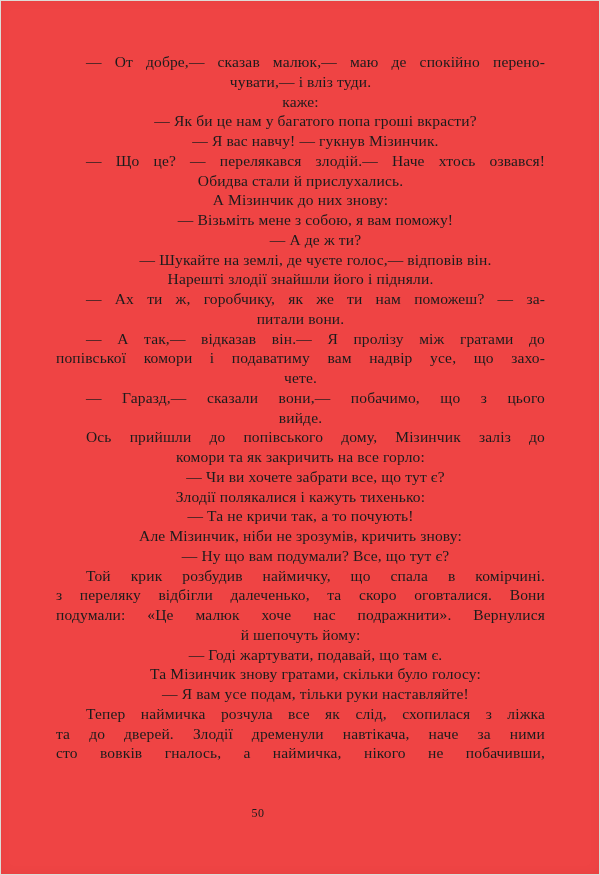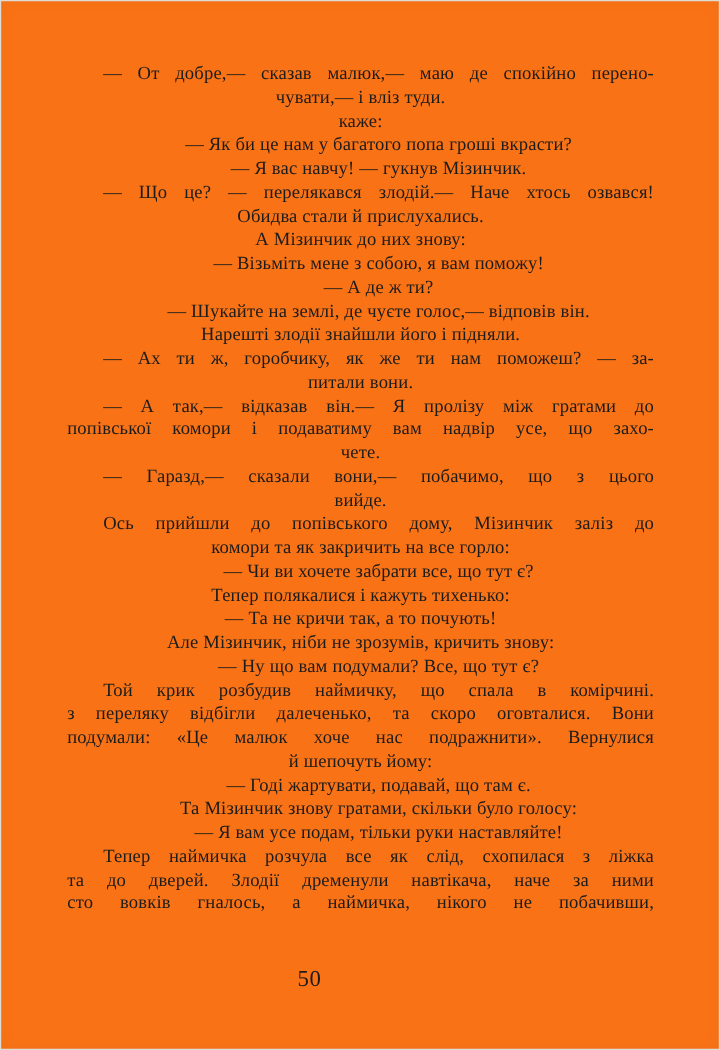--- a/index.html
+++ b/index.html
@@ -6,21 +6,21 @@
     margin: 0;
     padding: 0;
     background: #f2f2ef;
     font-family: "Liberation Serif", "DejaVu Serif", serif;
   }
   .scan-page {
     position: relative;
     width: 600px;
     height: 875px;
     margin: 0 auto;
-    background: #f97316;
+    background: #ef4444;
     box-sizing: border-box;
     box-shadow: inset 0 0 0 1px #dddcd7, inset 0 0 14px rgba(0,0,0,0.04);
     overflow: hidden;
     padding-left: 16px;
   }
   .text-block {
     position: absolute;
     top: 52px;
     left: 56px;
     width: 489px;
@@ -40,21 +40,21 @@
     text-align: justify;
     text-align-last: justify;
     text-justify: inter-word;
   }
   .page-number {
     position: absolute;
     top: 806px;
     left: 0;
     width: 516px;
     text-align: center;
-    font-size: 19px;
+    font-size: 12px;
     color: #1c1c1c;
     letter-spacing: 0.5px;
   }
 </style>
 </head>
 <body>
 
 <main class="scan-page">
   <div class="text-block" id="text-block">
       <div class="line indent fill">— От добре,— сказав малюк,— маю де спокійно перено-</div>
@@ -72,21 +72,21 @@
       <div class="line indent fill">— Ах ти ж, горобчику, як же ти нам поможеш? — за-</div>
       <div class="line">питали вони.</div>
       <div class="line indent fill">— А так,— відказав він.— Я пролізу між гратами до</div>
       <div class="line fill">попівської комори і подаватиму вам надвір усе, що захо-</div>
       <div class="line">чете.</div>
       <div class="line indent fill">— Гаразд,— сказали вони,— побачимо, що з цього</div>
       <div class="line">вийде.</div>
       <div class="line indent fill">Ось прийшли до попівського дому, Мізинчик заліз до</div>
       <div class="line">комори та як закричить на все горло:</div>
       <div class="line indent">— Чи ви хочете забрати все, що тут є?</div>
-      <div class="line">Тепер полякалися і кажуть тихенько:</div>
+      <div class="line">Злодії полякалися і кажуть тихенько:</div>
       <div class="line">— Та не кричи так, а то почують!</div>
       <div class="line">Але Мізинчик, ніби не зрозумів, кричить знову:</div>
       <div class="line indent">— Ну що вам подумали? Все, що тут є?</div>
       <div class="line indent fill">Той крик розбудив наймичку, що спала в комірчині.</div>
       <div class="line fill">з переляку відбігли далеченько, та скоро оговталися. Вони</div>
       <div class="line fill">подумали: «Це малюк хоче нас подражнити». Вернулися</div>
       <div class="line">й шепочуть йому:</div>
       <div class="line indent">— Годі жартувати, подавай, що там є.</div>
       <div class="line indent">Та Мізинчик знову гратами, скільки було голосу:</div>
       <div class="line indent">— Я вам усе подам, тільки руки наставляйте!</div>

